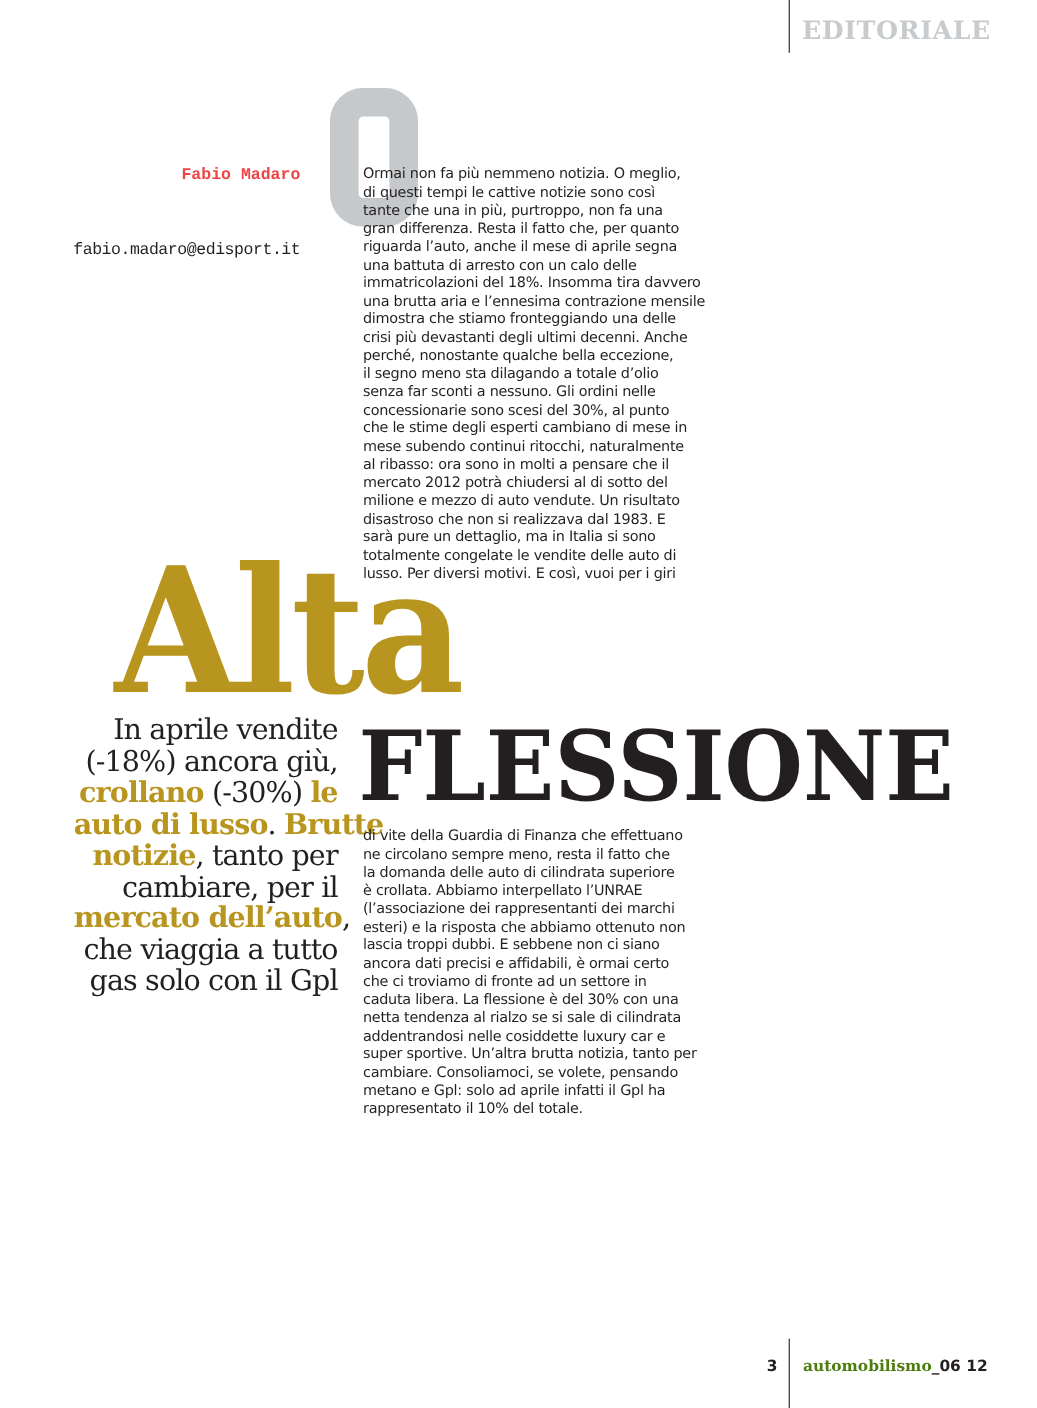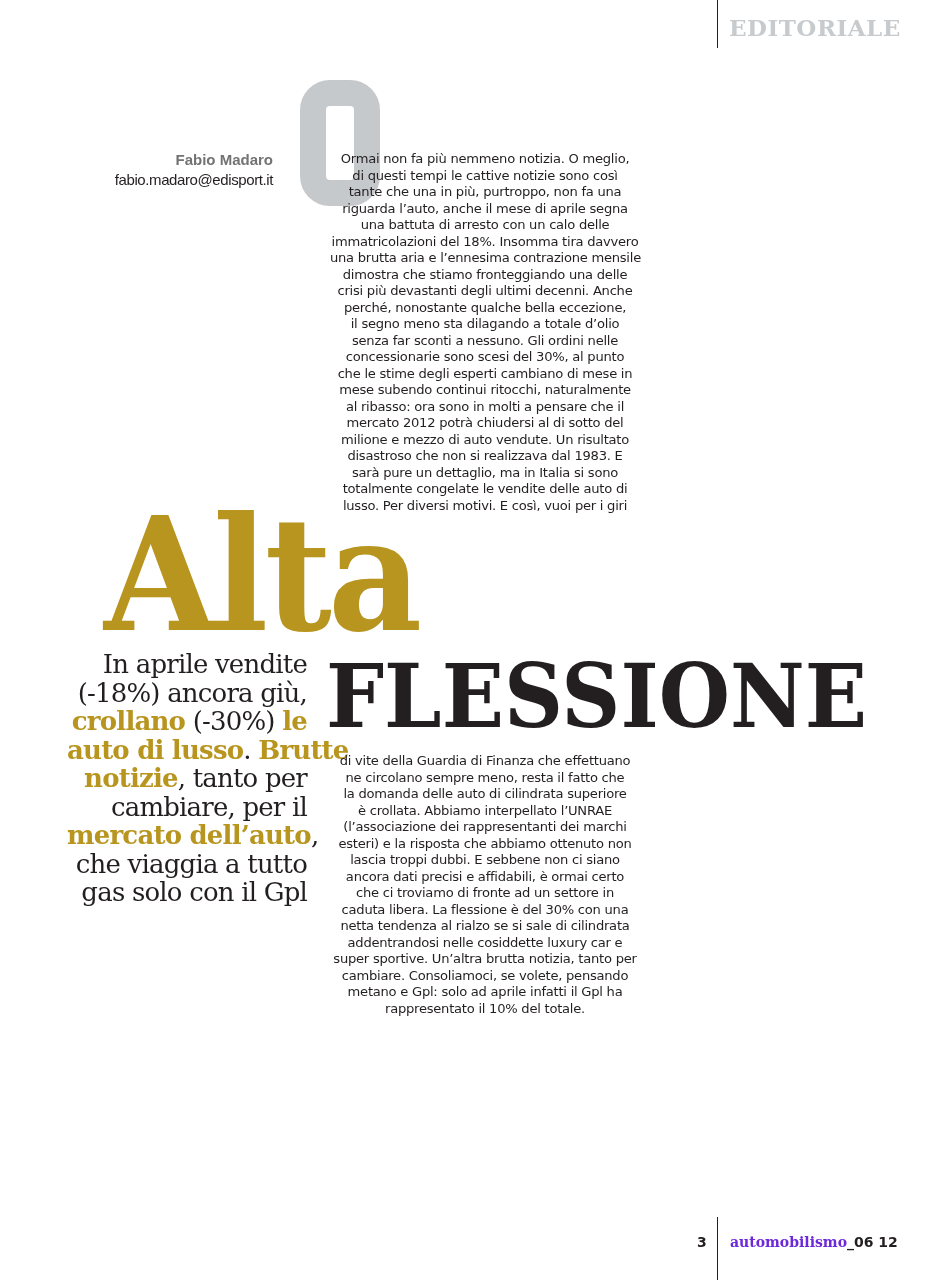--- a/index.html
+++ b/index.html
@@ -4,65 +4,66 @@
   <style>
     html, body { margin: 0; padding: 0; background: #ffffff; }
     body { width: 943px; height: 1280px; position: relative; overflow: hidden;
            font-family: "DejaVu Sans", sans-serif; color: #231f20; }
 
     .top-rule { position: absolute; left: 717px; top: 0; width: 1px; height: 48px; background: #231f20; }
     .section-label { position: absolute; left: 729px; top: 14px; font-family: "DejaVu Serif", serif;
                      font-weight: bold; font-size: 23px; letter-spacing: 0.5px; color: #c8cbcd; }
 
     .author { position: absolute; right: 670px; top: 150px; text-align: right; }
-    .author-name { font-family: Liberation Sans, sans-serif; font-weight: bold; font-size: 15px; color: #737373; line-height: 20px; }
-    .author-email { font-family: Liberation Sans, sans-serif; font-size: 15px; color: #231f20; line-height: 20px; letter-spacing: -0.4px; }
+    .author-name { font-family: Liberation Mono, monospace; font-weight: bold; font-size: 15px; color: #ef4444; line-height: 20px; }
+    .author-email { font-family: Liberation Mono, monospace; font-size: 15px; color: #231f20; line-height: 20px; letter-spacing: -0.4px; margin-top: 48px; }
 
     .dropcap { position: absolute; left: 300px; top: 80px; width: 80px; height: 126px; box-sizing: border-box;
                border: 26px solid #c6c9cb; border-radius: 30px; z-index: 0; }
 
     .body-col { position: absolute; left: 330px; width: 310px; font-family: "DejaVu Sans", sans-serif;
                 font-size: 13.1px; line-height: 16.5px; color: #231f20; letter-spacing: -0.25px; z-index: 1; }
-    .body-col .ln { display: block; white-space: nowrap; text-align: center; }
+    .body-col .ln { display: block; white-space: nowrap; }
     .col-1 { top: 151px; }
     .col-2 { top: 753px; }
 
     .headline-alta { position: absolute; left: 104px; top: 500px; font-family: "DejaVu Serif", serif; font-weight: bold;
                      font-size: 158px; line-height: 150px; color: #b8951e; letter-spacing: -4px; transform: scaleX(0.92); transform-origin: left top; }
     .headline-flessione { position: absolute; left: 326px; top: 651px; font-family: "DejaVu Serif", serif; font-weight: bold;
                           font-size: 88px; line-height: 90px; color: #231f20; letter-spacing: 0px; transform: scaleX(0.93); transform-origin: left top; }
 
     .standfirst { position: absolute; right: 636px; top: 650px; width: 240px; text-align: right;
                   font-family: "DejaVu Serif", serif; font-size: 26px; line-height: 28.5px; color: #231f20; letter-spacing: -0.8px; }
     .standfirst .ln { display: block; white-space: nowrap; }
     .hl { color: #b8951e; font-weight: bold; }
 
     .bottom-rule { position: absolute; left: 717px; top: 1217px; width: 1px; height: 63px; background: #231f20; }
     .page-num { position: absolute; left: 697px; top: 1234px; font-family: "DejaVu Sans", sans-serif; font-weight: bold; font-size: 14px; color: #231f20; }
     .footer-mag { position: absolute; left: 730px; top: 1234px; font-size: 14px; white-space: nowrap; }
-    .footer-brand { font-family: "DejaVu Serif", serif; font-weight: bold; color: #6d28d9; }
+    .footer-brand { font-family: "DejaVu Serif", serif; font-weight: bold; color: #4d7c0f; }
     .footer-issue { font-family: "DejaVu Sans", sans-serif; font-weight: bold; color: #231f20; }
   </style>
 </head>
 <body>
 
 <div class="top-rule"></div>
 <div class="section-label">EDITORIALE</div>
 
 <div class="author">
   <div class="author-name">Fabio Madaro</div>
   <div class="author-email">fabio.madaro@edisport.it</div>
 </div>
 
 <div class="dropcap"></div>
 
 <div class="body-col col-1">
     <span class="ln">Ormai non fa più nemmeno notizia. O meglio,</span>
     <span class="ln">di questi tempi le cattive notizie sono così</span>
     <span class="ln">tante che una in più, purtroppo, non fa una</span>
+    <span class="ln">gran differenza. Resta il fatto che, per quanto</span>
     <span class="ln">riguarda l’auto, anche il mese di aprile segna</span>
     <span class="ln">una battuta di arresto con un calo delle</span>
     <span class="ln">immatricolazioni del 18%. Insomma tira davvero</span>
     <span class="ln">una brutta aria e l’ennesima contrazione mensile</span>
     <span class="ln">dimostra che stiamo fronteggiando una delle</span>
     <span class="ln">crisi più devastanti degli ultimi decenni. Anche</span>
     <span class="ln">perché, nonostante qualche bella eccezione,</span>
     <span class="ln">il segno meno sta dilagando a totale d’olio</span>
     <span class="ln">senza far sconti a nessuno. Gli ordini nelle</span>
     <span class="ln">concessionarie sono scesi del 30%, al punto</span>

